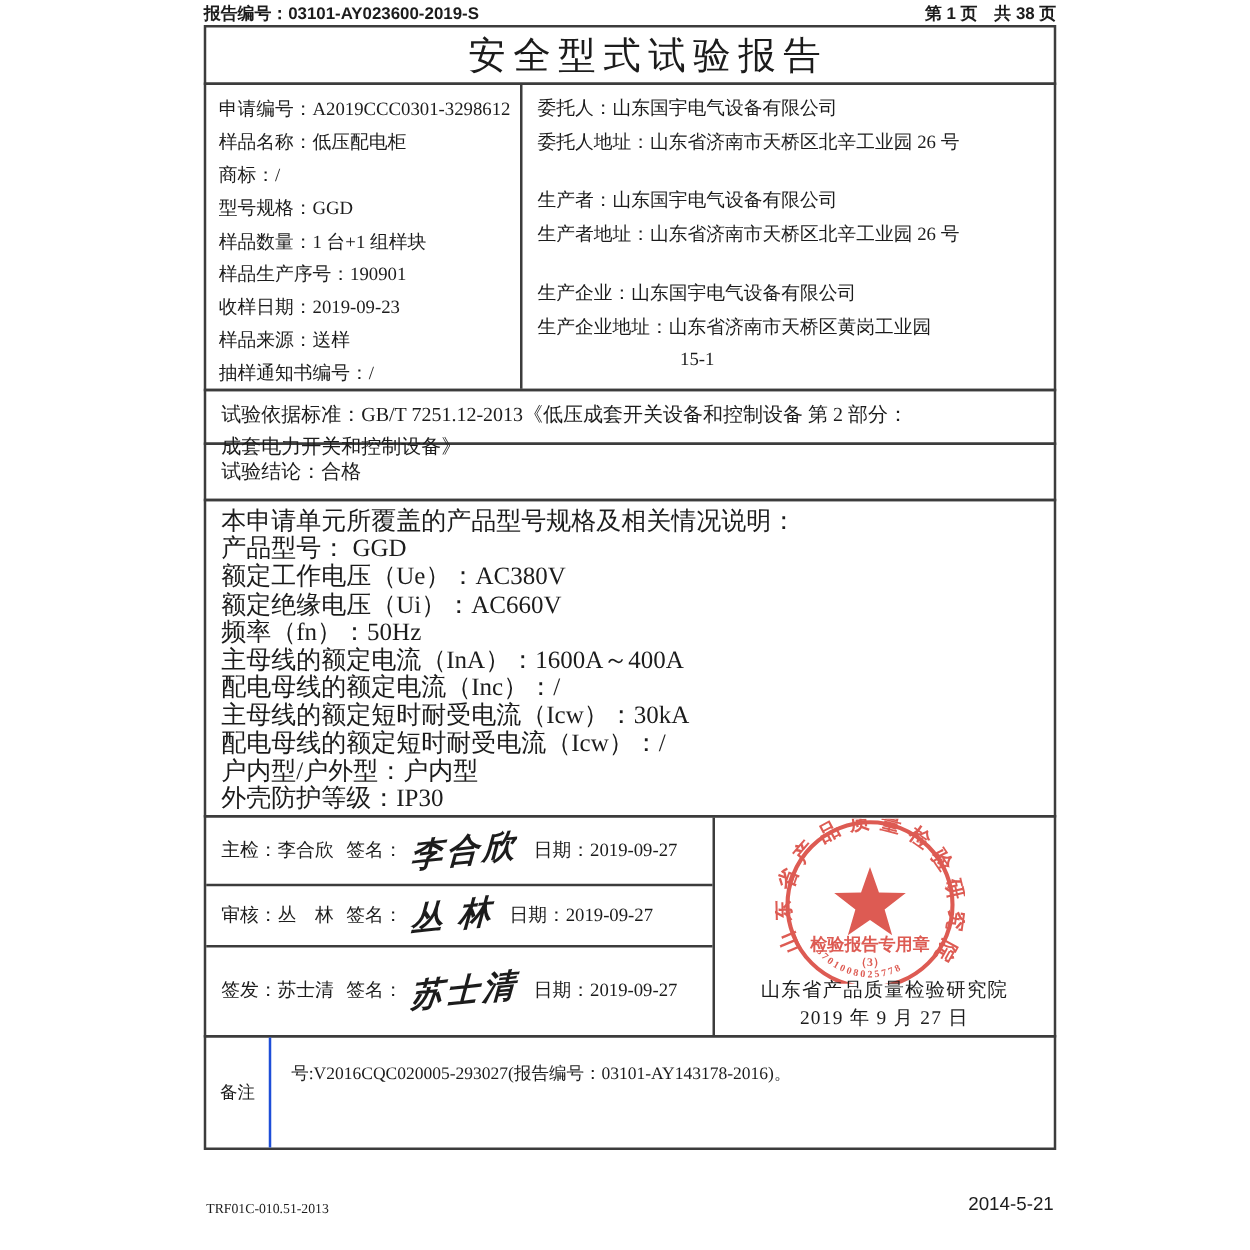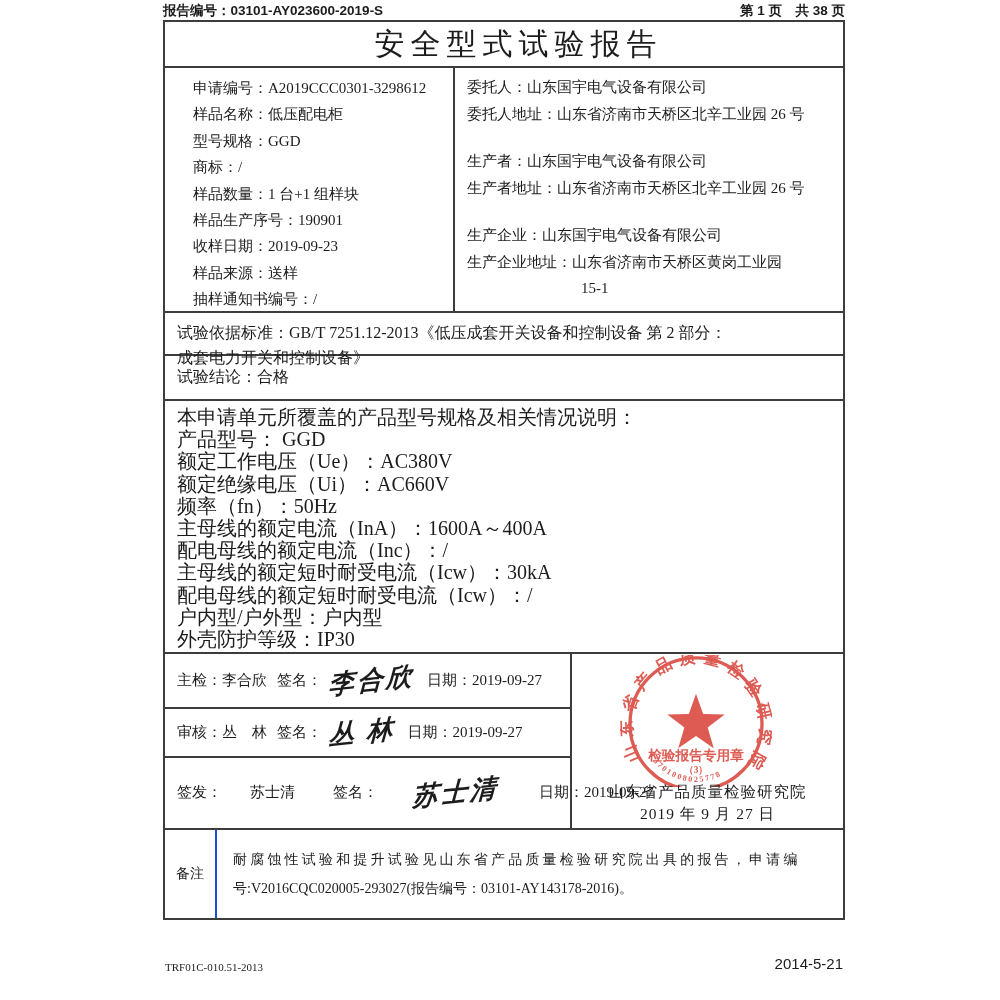--- a/index.html
+++ b/index.html
@@ -14,41 +14,41 @@
 
   
   .doc-table { position:absolute; left:163px; top:20px; width:682px; }
   .sect { border:2px solid #3c3c3c; margin-top:-2px; background:transparent; }
   .sect:first-child { margin-top:0; }
 
   .title-box { height:48px; display:flex; align-items:center; justify-content:center;padding-left:29px; }
   .title-box .t { font-size:30px; letter-spacing:6px; font-weight:500; }
 
   .info-sect { height:247px; display:flex; }
-  .info-left { width:288px; padding:7px 28px; font-size:15px; }
+  .info-left { width:251px; padding:7px 10px; font-size:15px; }
   .info-left div { line-height:26.4px; white-space:nowrap; }
   .info-right { flex:1; border-left:2px solid #3c3c3c; padding:6px 12px; font-size:15px; }
   .info-right div { line-height:26.5px; white-space:nowrap; }
   .grp2 { margin-top:21px; }
   .indent { padding-left:114px; }
 
   .standard-sect { height:45px; padding:7px 12px; font-size:16px; }
   .standard-sect div { line-height:25px; }
 
   .conclusion-sect { height:47px; padding:11px 12px; font-size:16px; }
 
   .specs-sect { height:255px; padding:5px 12px; font-size:20px; }
   .specs-sect div { line-height:22.2px; white-space:nowrap; }
 
   .sign-sect { height:178px; display:flex; }
   .sign-rows { width:405px; display:flex; flex-direction:column; }
   .sign-row { display:flex; align-items:center; padding:0 10px 0 12px; font-size:15px; border-bottom:2px solid #3c3c3c; }
   .sign-row:nth-child(1) { height:59px; }
   .sign-row:nth-child(2) { height:53px; }
-  .sign-row:nth-child(3) { height:76px; border-bottom:none;gap:28px; }
+  .sign-row:nth-child(3) { height:76px; border-bottom:none; }
   .sign-row .lbl { white-space:nowrap; }
   .sign-row .name { white-space:nowrap; margin-right:10px; }
   .handwriting { display:inline-block; font-style:italic; font-weight:bold; font-size:26px;
                  letter-spacing:3px; transform:rotate(-6deg) skewX(-8deg); margin:0 6px; white-space:nowrap; }
   .sign-row .date { white-space:nowrap; margin-left:6px; }
 
   .stamp-cell { flex:1; border-left:2px solid #3c3c3c; position:relative; }
   .stamp-svg { position:absolute; left:48px; top:1px; opacity:.88; }
   .stamp-org { position:absolute; bottom:25px; width:100%; text-align:center; font-size:15.5px; letter-spacing:1px; }
   .stamp-date { position:absolute; bottom:3px; width:100%; text-align:center; font-size:15.5px; letter-spacing:1px; }
@@ -75,22 +75,22 @@
   <div class="doc-table">
 
     <div class="sect title-box">
       <span class="t">安全型式试验报告</span>
     </div>
 
     <div class="sect info-sect">
       <div class="info-left">
         <div>申请编号：A2019CCC0301-3298612</div>
         <div>样品名称：低压配电柜</div>
+        <div>商标：/</div>
         <div>型号规格：GGD</div>
-        <div>商标：/</div>
         <div>样品数量：1 台+1 组样块</div>
         <div>样品生产序号：190901</div>
         <div>收样日期：2019-09-23</div>
         <div>样品来源：送样</div>
         <div>抽样通知书编号：/</div>
       </div>
       <div class="info-right">
         <div>委托人：山东国宇电气设备有限公司</div>
         <div>委托人地址：山东省济南市天桥区北辛工业园 26 号</div>
         <div class="grp2">生产者：山东国宇电气设备有限公司</div>
@@ -166,21 +166,20 @@
           </text>
         </svg>
         <div class="stamp-org">山东省产品质量检验研究院</div>
         <div class="stamp-date">2019 年 9 月 27 日</div>
       </div>
     </div>
 
     <div class="sect remark-sect">
       <div class="remark-label">备注</div>
       <div class="remark-body">
-        <div class="l1">耐腐蚀性试验和提升试验见山东省产品质量检验研究院出具的报告，申请编</div>
         <div class="l2">号:V2016CQC020005-293027(报告编号：03101-AY143178-2016)。</div>
       </div>
     </div>
 
   </div>
 
   <div class="footer-left">TRF01C-010.51-2013</div>
   <div class="footer-right">2014-5-21</div>
 
 </div>

